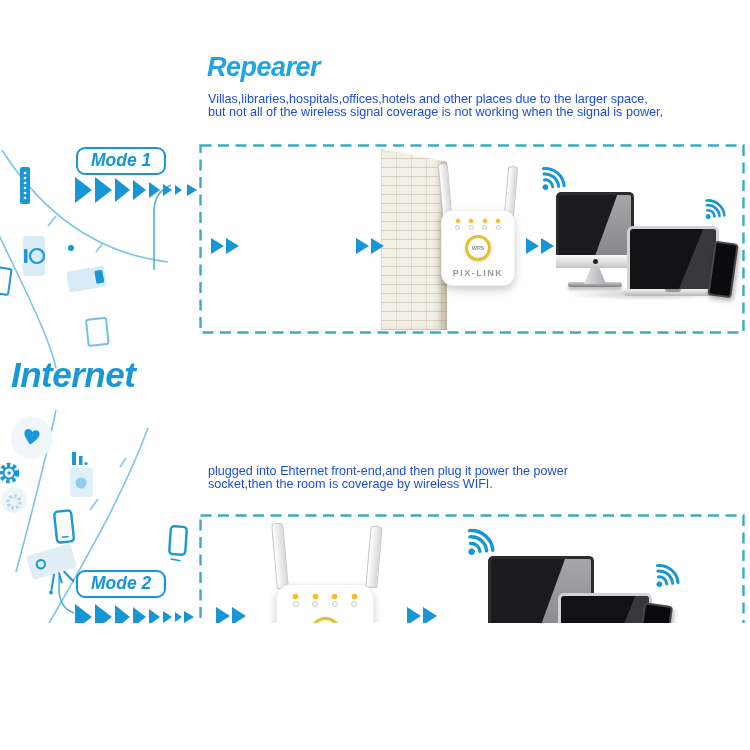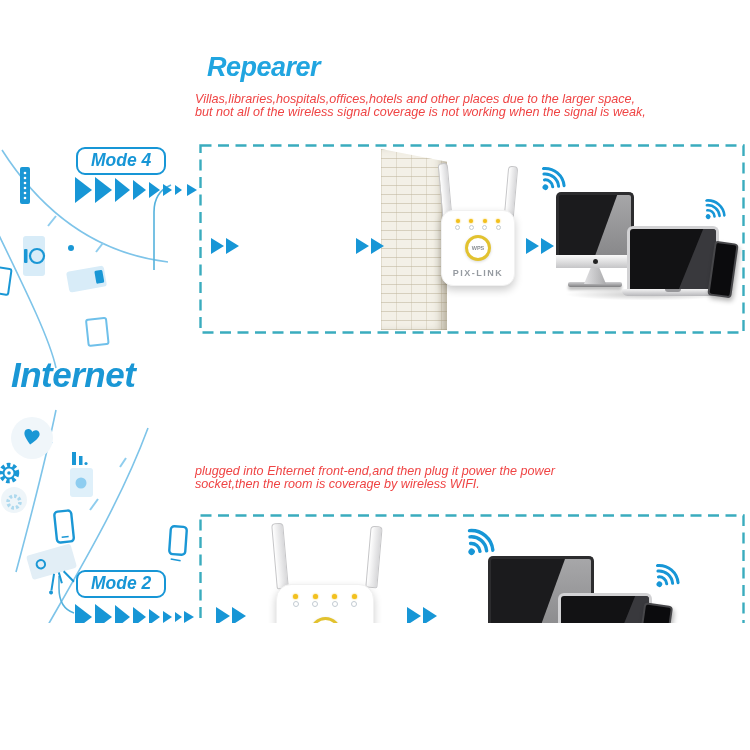--- a/index.html
+++ b/index.html
@@ -3,21 +3,21 @@
 <meta charset="utf-8">
 <style>
   html,body{margin:0;padding:0;background:#fff;}
   #stage{position:relative;width:750px;height:623px;background:#fff;overflow:hidden;
          font-family:"Liberation Sans",sans-serif;}
   
   .h-title{position:absolute;font-style:italic;font-weight:bold;color:#21a5e0;letter-spacing:-0.5px;z-index:6;}
   .h1a{left:207px;top:52px;font-size:27px;}
   .h2a{left:207px;top:426px;font-size:27px;}
   .h-internet{left:11px;top:355px;font-size:35px;color:#1a97d5;}
-  .para{position:absolute;left:195px;font-style:italic;color:#ef4444;font-size:12.6px;line-height:12.7px;z-index:6;white-space:nowrap;}
+  .para{position:absolute;left:208px;color:#1d4ed8;font-size:12.6px;line-height:12.7px;z-index:6;white-space:nowrap;}
   .p1{top:93px;} .p2{top:465px;}
   
   .mode-btn{position:absolute;background:#fff;border:2.6px solid #1796d6;border-radius:9px;
             color:#1796d6;font-style:italic;font-weight:bold;font-size:17.5px;
             padding:1px 13px 2px;z-index:6;}
   .mb1{left:76px;top:147px;} .mb2{left:76px;top:570px;}
   
   .tri{width:0;height:0;border-style:solid;border-color:transparent;border-left-color:#1796d6;border-right-width:0;}
   .arrow-row{position:absolute;display:flex;align-items:center;gap:3px;z-index:6;}
   .ar1{left:75px;top:177px;} .ar2{left:75px;top:604px;}
@@ -150,31 +150,31 @@
       <rect width="46" height="25" rx="3" fill="#e2eef6"></rect>
       <circle cx="12" cy="12" r="4.2" fill="none" stroke="#1a97d5" stroke-width="2"></circle>
       <path d="M22 25 L15 40 M32 25 L39 38 M27 25 L27 36" stroke="#1a97d5" stroke-width="2" fill="none"></path>
       <circle cx="14" cy="42" r="2" fill="#1a97d5"></circle>
     </g>
   </svg>
 
   <div class="h-title h1a">Repearer</div>
   <div class="para p1">
     <div>Villas,libraries,hospitals,offices,hotels and other places due to the larger space,</div>
-    <div>but not all of the wireless signal coverage is not working when the signal is weak,</div>
+    <div>but not all of the wireless signal coverage is not working when the signal is power,</div>
   </div>
 
   <div class="h-title h-internet" style="position:absolute;">Internet</div>
 
   <div class="para p2">
     <div>plugged into Ehternet front-end,and then plug it power the power</div>
     <div>socket,then the room is coverage by wireless WIFI.</div>
   </div>
 
-  <div class="mode-btn mb1">Mode 4</div>
+  <div class="mode-btn mb1">Mode 1</div>
   <div class="mode-btn mb2">Mode 2</div>
 
   <div class="arrow-row ar1">
     <span class="tri" style="border-width:13px 0 13px 17px"></span>
     <span class="tri" style="border-width:13px 0 13px 17px"></span>
     <span class="tri" style="border-width:12px 0 12px 15px"></span>
     <span class="tri" style="border-width:10px 0 10px 13px"></span>
     <span class="tri" style="border-width:8px 0 8px 11px"></span>
     <span class="tri" style="border-width:6.5px 0 6.5px 9px"></span>
     <span class="tri" style="border-width:5px 0 5px 7px"></span>

